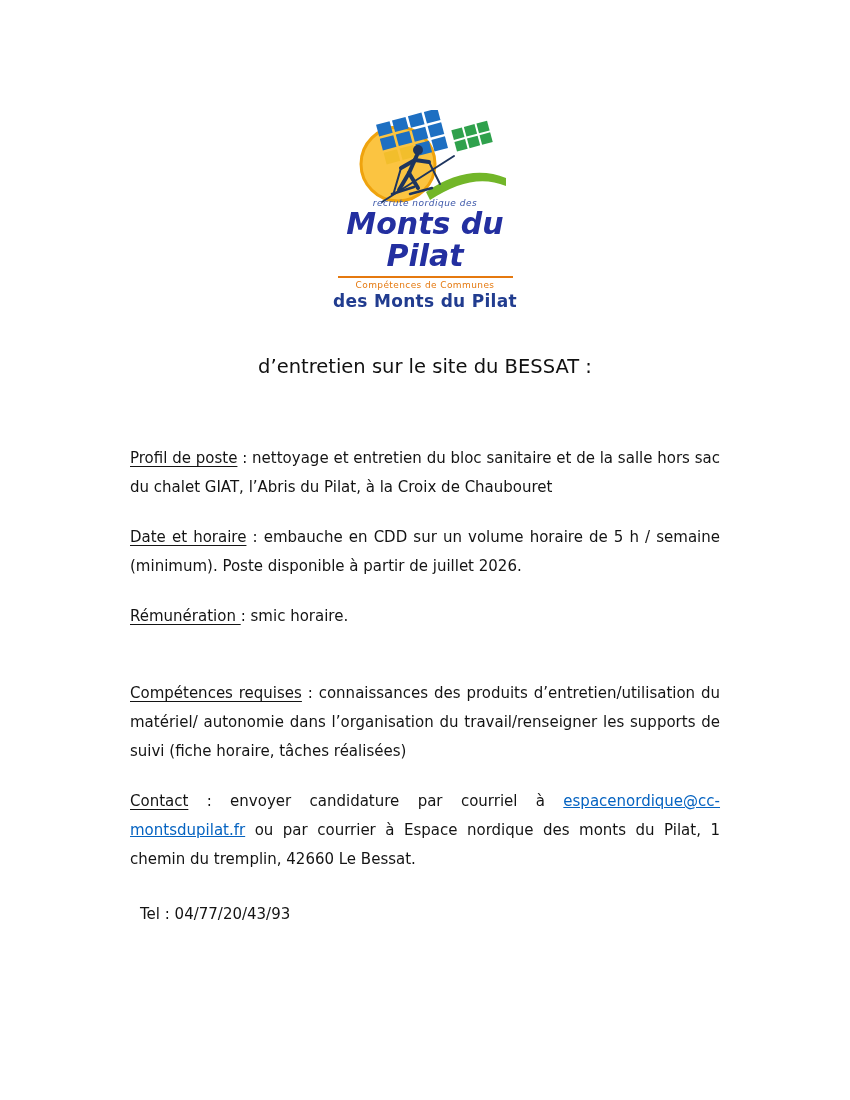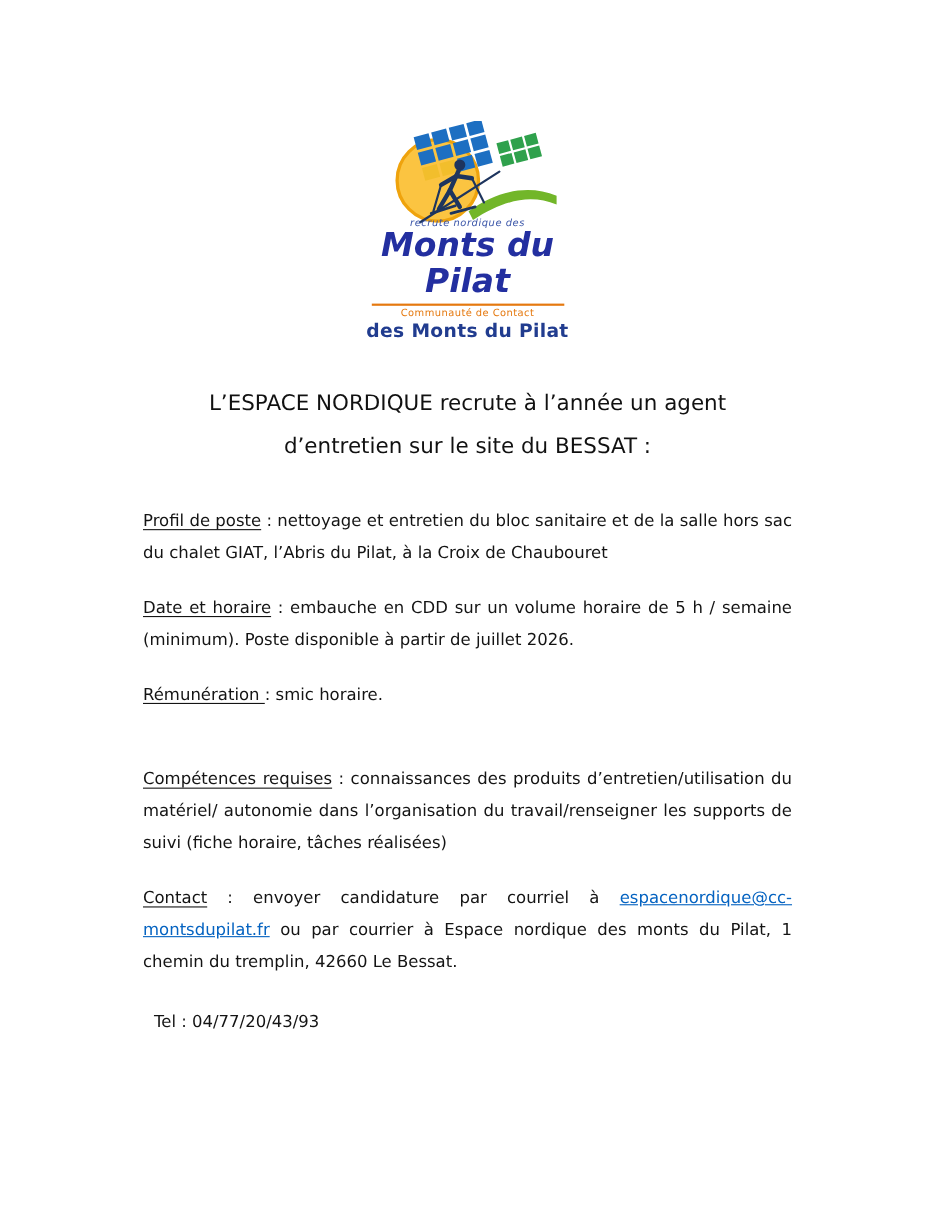--- a/index.html
+++ b/index.html
@@ -39,21 +39,21 @@
   }
 
   
   .heading {
     text-align: center;
     font-size: 19.5px; font-weight: 400; color: #111;
     margin: 36px 0 0 0; line-height: 2.0;
   }
 
   
-  .body-text { margin-top: 34px; }
+  .body-text { margin-top: 58px; }
   p.para {
     text-align: justify;
     font-size: 15px; line-height: 29px;
     margin: 0 0 21px 0; color: #141414;
   }
   p.para .label { text-decoration: underline; text-underline-offset: 3px; }
   p.gap-before { margin-top: 48px; }
   .email-link {
     color: #0563c1; text-decoration: underline; cursor: pointer;
   }
@@ -107,26 +107,25 @@
         <path d="M79,63 L69,80" stroke-width="4"></path>
         <path d="M79,63 L88,78" stroke-width="4"></path>
         <line x1="71" y1="58" x2="64" y2="82" stroke-width="2"></line>
         <line x1="99" y1="52" x2="110" y2="74" stroke-width="2"></line>
         <line x1="62" y1="84" x2="84" y2="77" stroke-width="2.5"></line>
         <line x1="80" y1="84" x2="102" y2="78" stroke-width="2.5"></line>
       </g>
     </svg>
     <div class="logo-tagline">recrute nordique des</div>
     <div class="logo-title">Monts du Pilat</div>
-    <div class="logo-org">Communauté de Contact</div>
+    <div class="logo-org">Compétences de Communes</div>
     <div class="logo-org2">des Monts du Pilat</div>
   </div>
 
   <div class="heading">
-    <div>L’ESPACE NORDIQUE recrute à l’année un agent</div>
     <div>d’entretien sur le site du BESSAT :</div>
   </div>
 
   <div class="body-text">
 
     <p class="para"><span class="label">Profil de poste</span><span> :  </span><span>nettoyage et entretien du bloc sanitaire et de la salle hors sac du chalet GIAT, l’Abris du Pilat, à la Croix de Chaubouret</span></p>
 
     <p class="para"><span class="label">Date et horaire</span><span> : </span><span>embauche en CDD sur un volume horaire de 5 h / semaine (minimum). Poste disponible à partir de juillet 2026.</span></p>
 
     <p class="para"><span class="label">Rémunération </span><span>: </span><span>smic horaire.</span></p>

